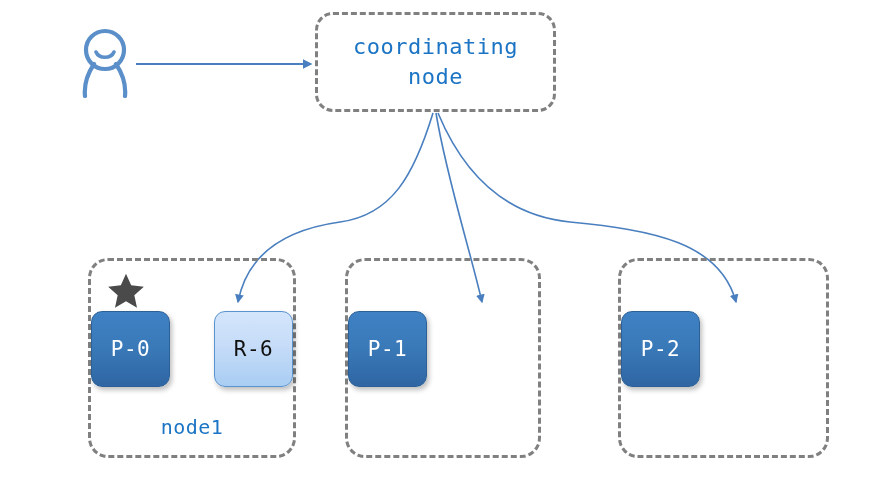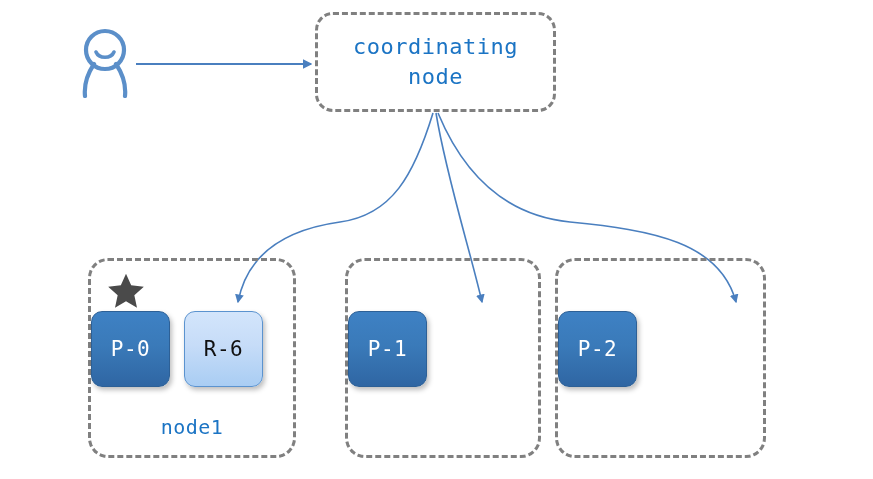--- a/index.html
+++ b/index.html
@@ -65,39 +65,39 @@
     position: absolute;
     top: 258px;
     height: 200px;
     border: 3px dashed #808080;
     border-radius: 20px;
     box-sizing: border-box;
     background: transparent;
   }
   #node-group-1 { left: 88px;  width: 208px; }
   #node-group-2 { left: 345px; width: 196px; }
-  #node-group-3 { left: 555px; width: 211px; }
+  #node-group-3 { left: 618px; width: 211px; }
 
   .star {
     position: absolute;
     left: 14px;
     top: 10px;
     width: 42px;
     height: 40px;
     color: #4a4a4a;
   }
 
   .shard-row {
     position: absolute;
     left: 0;
     right: 0;
     top: 50px;
     display: flex;
-    justify-content: flex-start;
-    gap: 14px;
+    justify-content: space-between;
+    gap: 2px;
   }
   .shard {
     width: 79px;
     height: 76px;
     border-radius: 11px;
     box-sizing: border-box;
     display: flex;
     align-items: center;
     justify-content: center;
     font-size: 21px;

